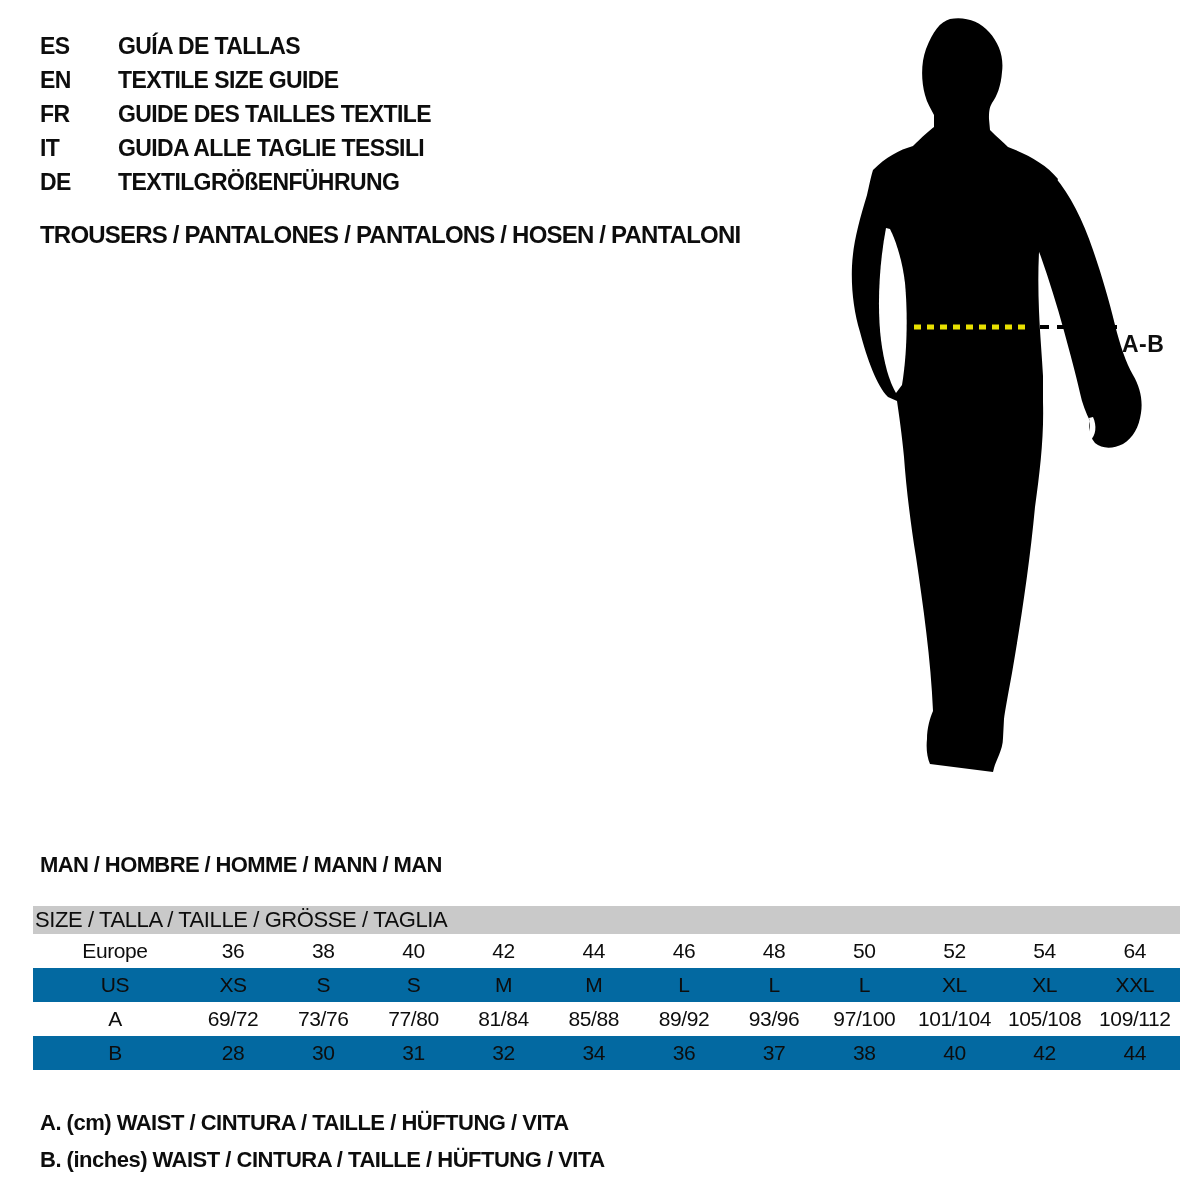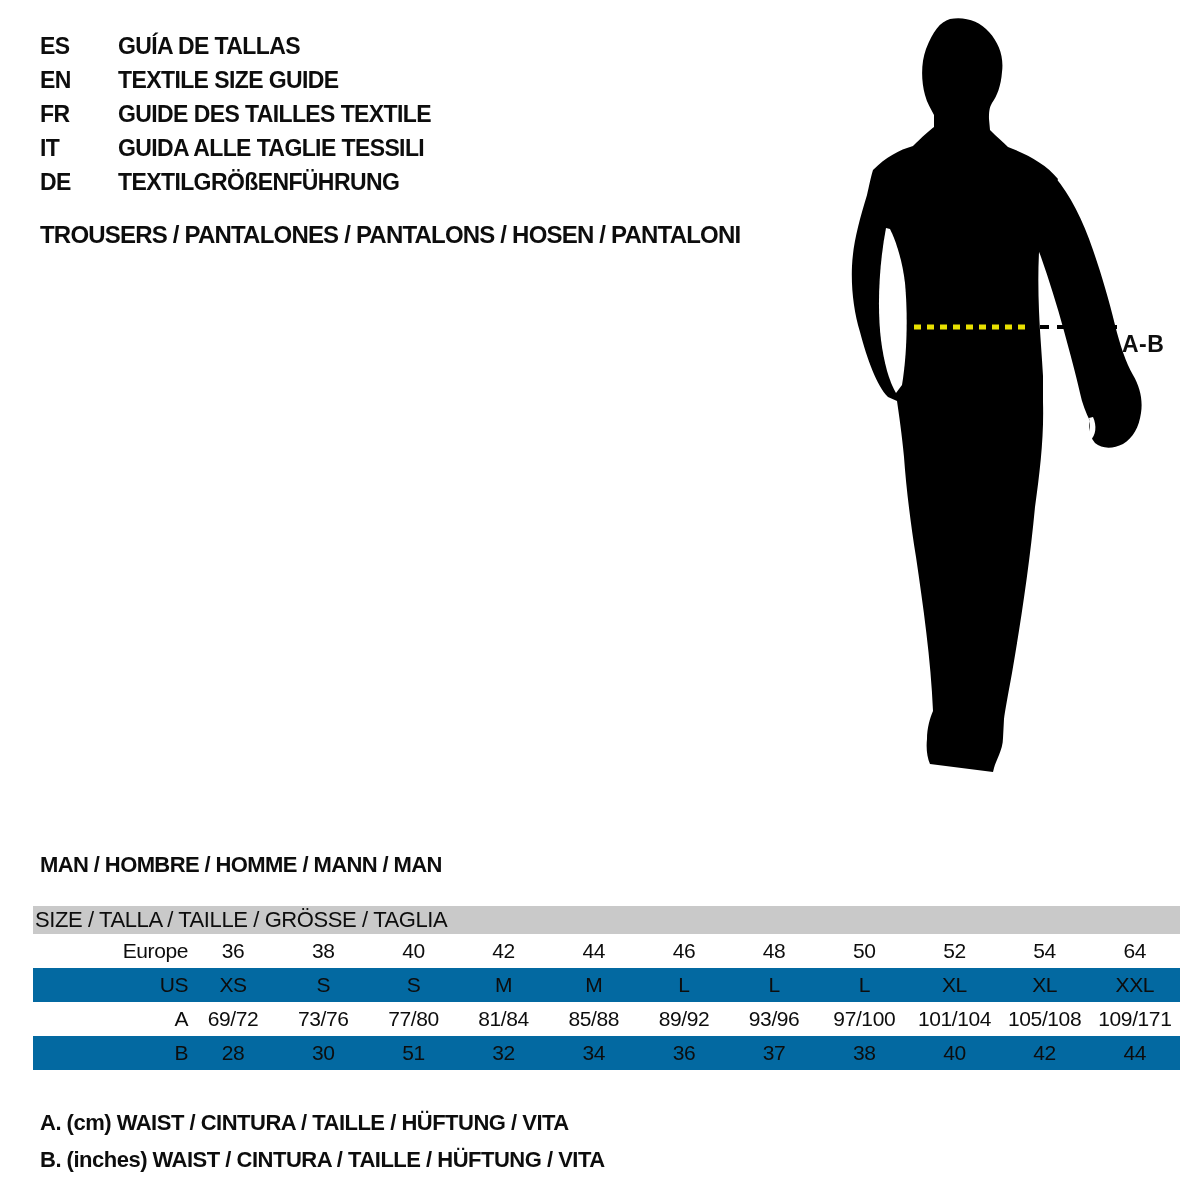--- a/index.html
+++ b/index.html
@@ -40,21 +40,21 @@
 
   
   .size-table {
     position: absolute; left: 33px; top: 906px; width: 1147px;
     border-collapse: collapse; table-layout: fixed;
   }
   .size-table td {
     padding: 0; height: 34px; vertical-align: middle;
     font-size: 21px; letter-spacing: -0.4px; text-align: center; white-space: nowrap;
   }
-  .size-table td.row-label { text-align: right; padding-left: 9px; }
+  .size-table td.row-label { text-align: center; padding-left: 9px; }
   .size-table tr.header-band td {
     background: #c9c9c9; height: 28px; text-align: left; padding-left: 2px;
     font-size: 22px; letter-spacing: -0.4px;
   }
   .size-table tr.stripe td { background: #0369a1; }
   col.label-col { width: 155px; }
 
   
   .footnotes { position: absolute; left: 40px; top: 1110px; }
   .footnote {
@@ -218,27 +218,27 @@
         <td>69/72</td>
         <td>73/76</td>
         <td>77/80</td>
         <td>81/84</td>
         <td>85/88</td>
         <td>89/92</td>
         <td>93/96</td>
         <td>97/100</td>
         <td>101/104</td>
         <td>105/108</td>
-        <td>109/171</td>
+        <td>109/112</td>
       </tr>
       <tr class="stripe">
         <td class="row-label">B</td>
         <td>28</td>
         <td>30</td>
-        <td>51</td>
+        <td>31</td>
         <td>32</td>
         <td>34</td>
         <td>36</td>
         <td>37</td>
         <td>38</td>
         <td>40</td>
         <td>42</td>
         <td>44</td>
       </tr>
     </tbody>

